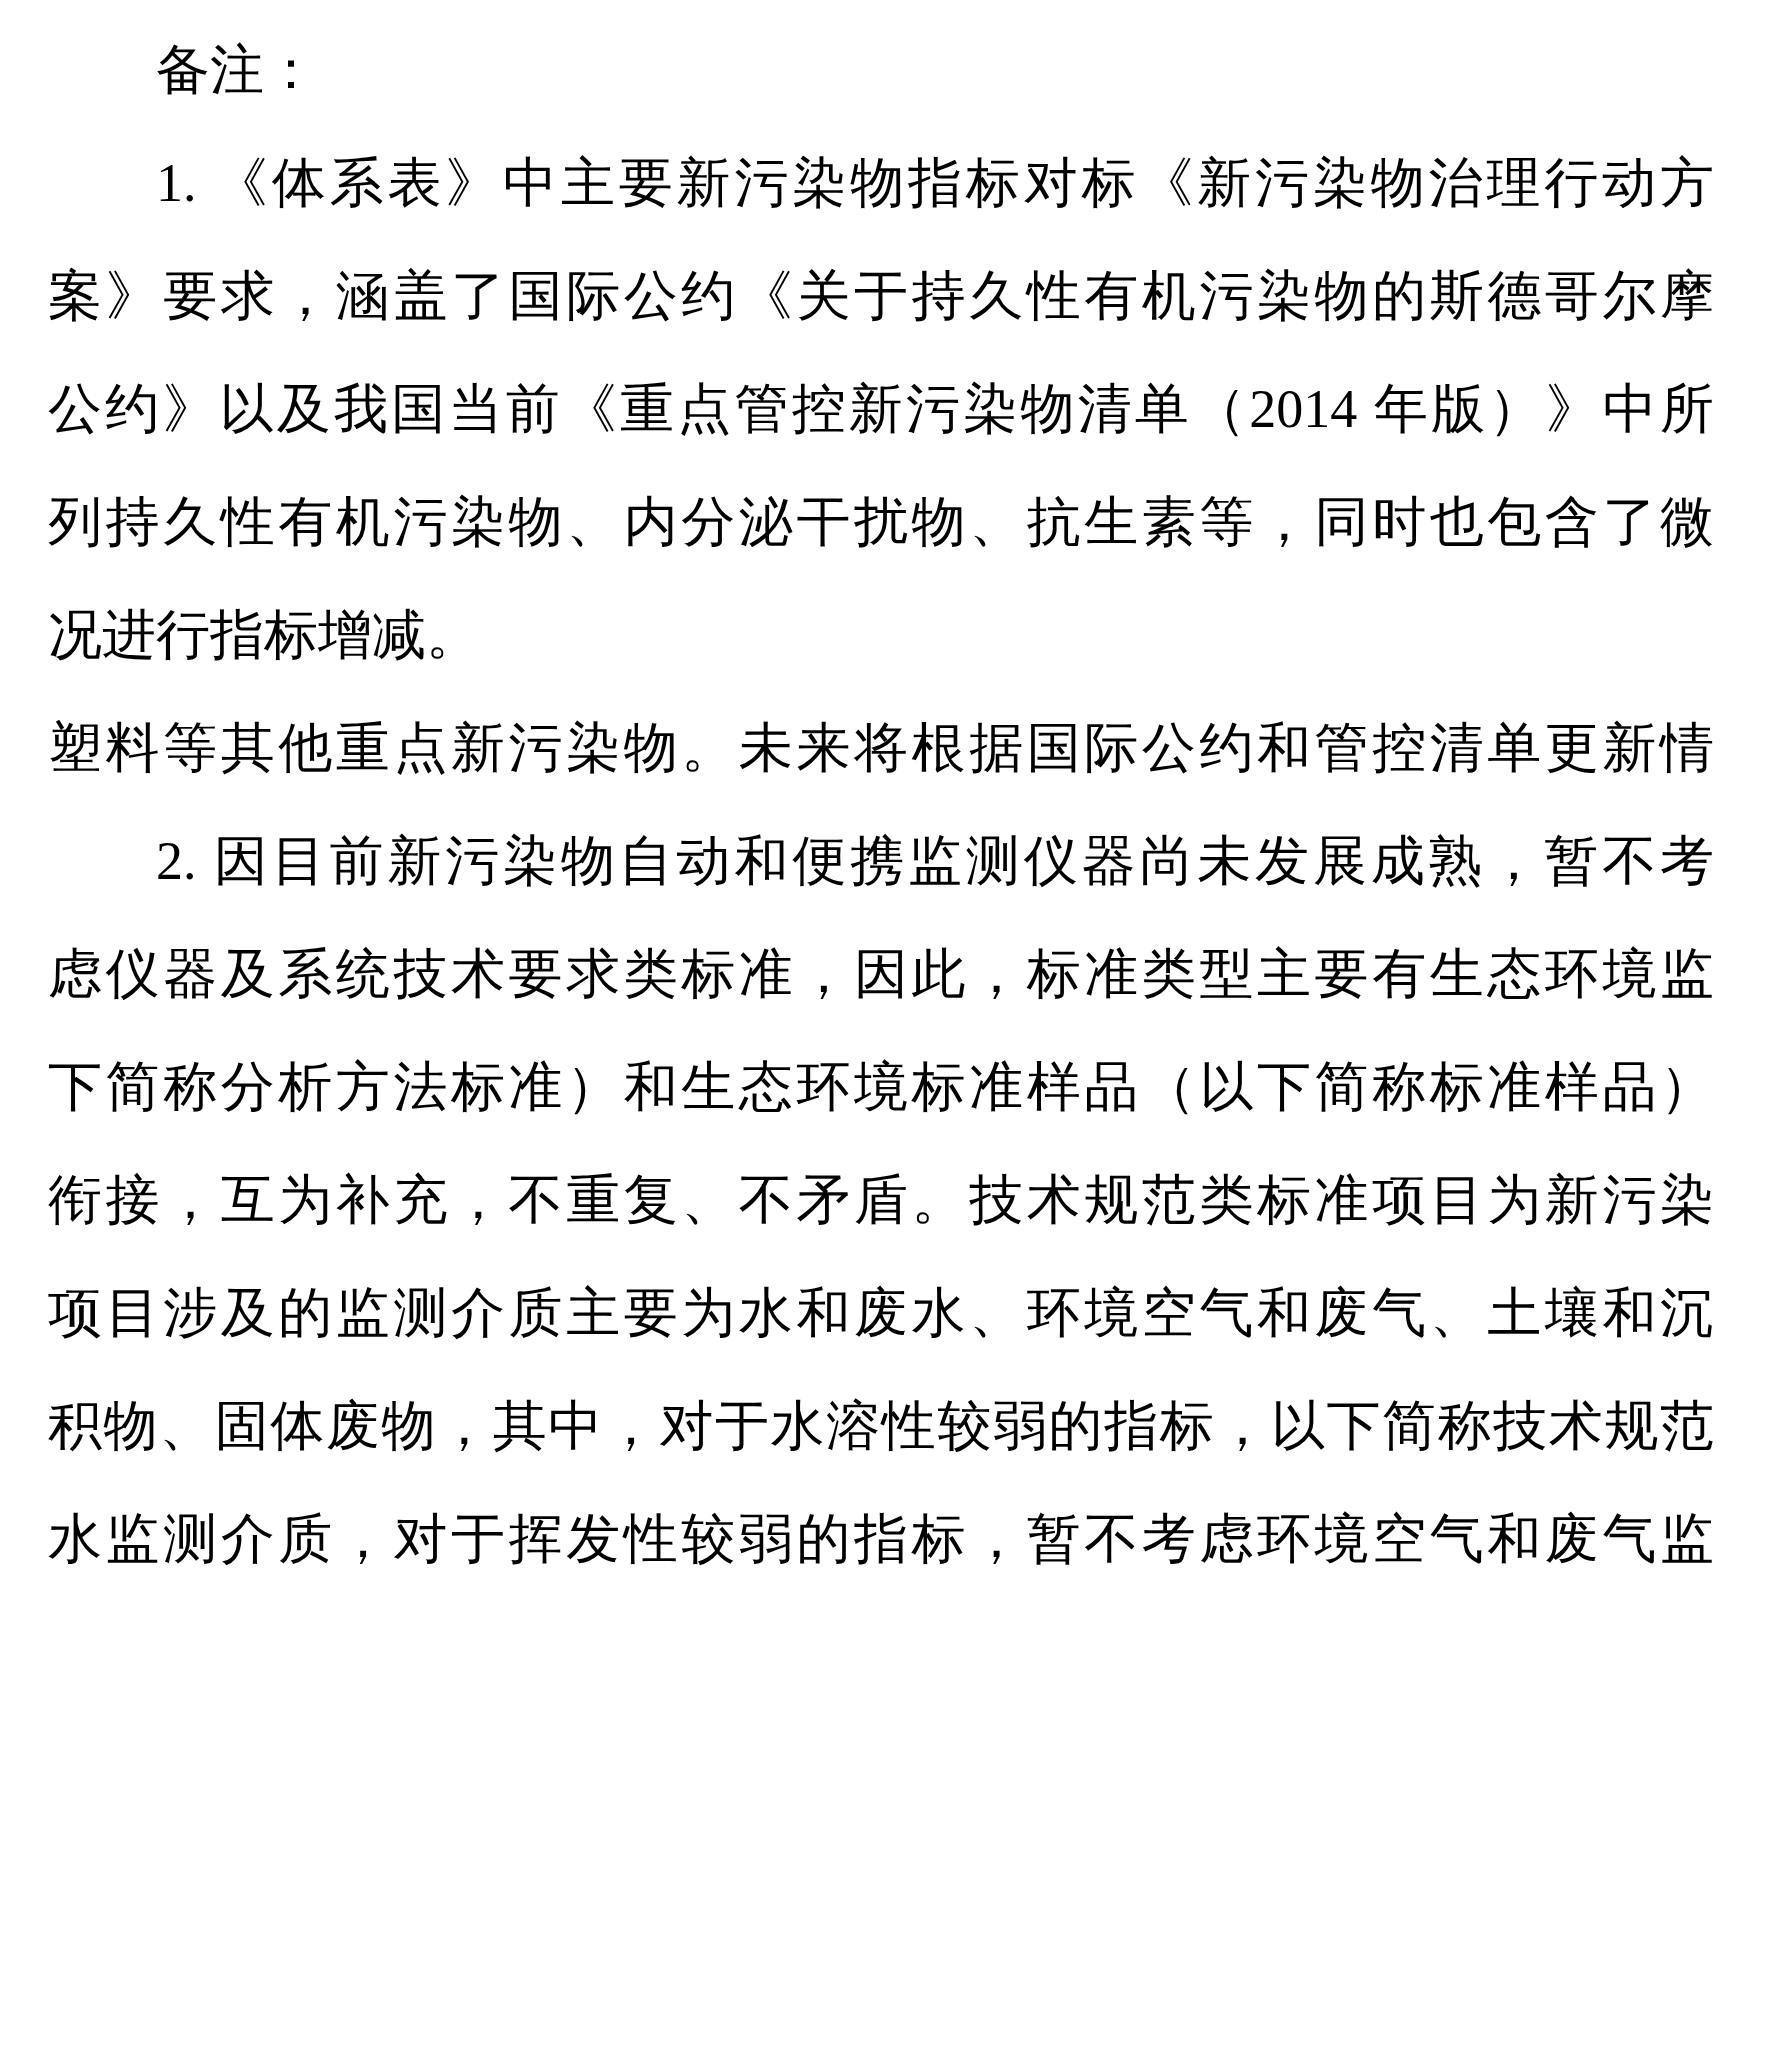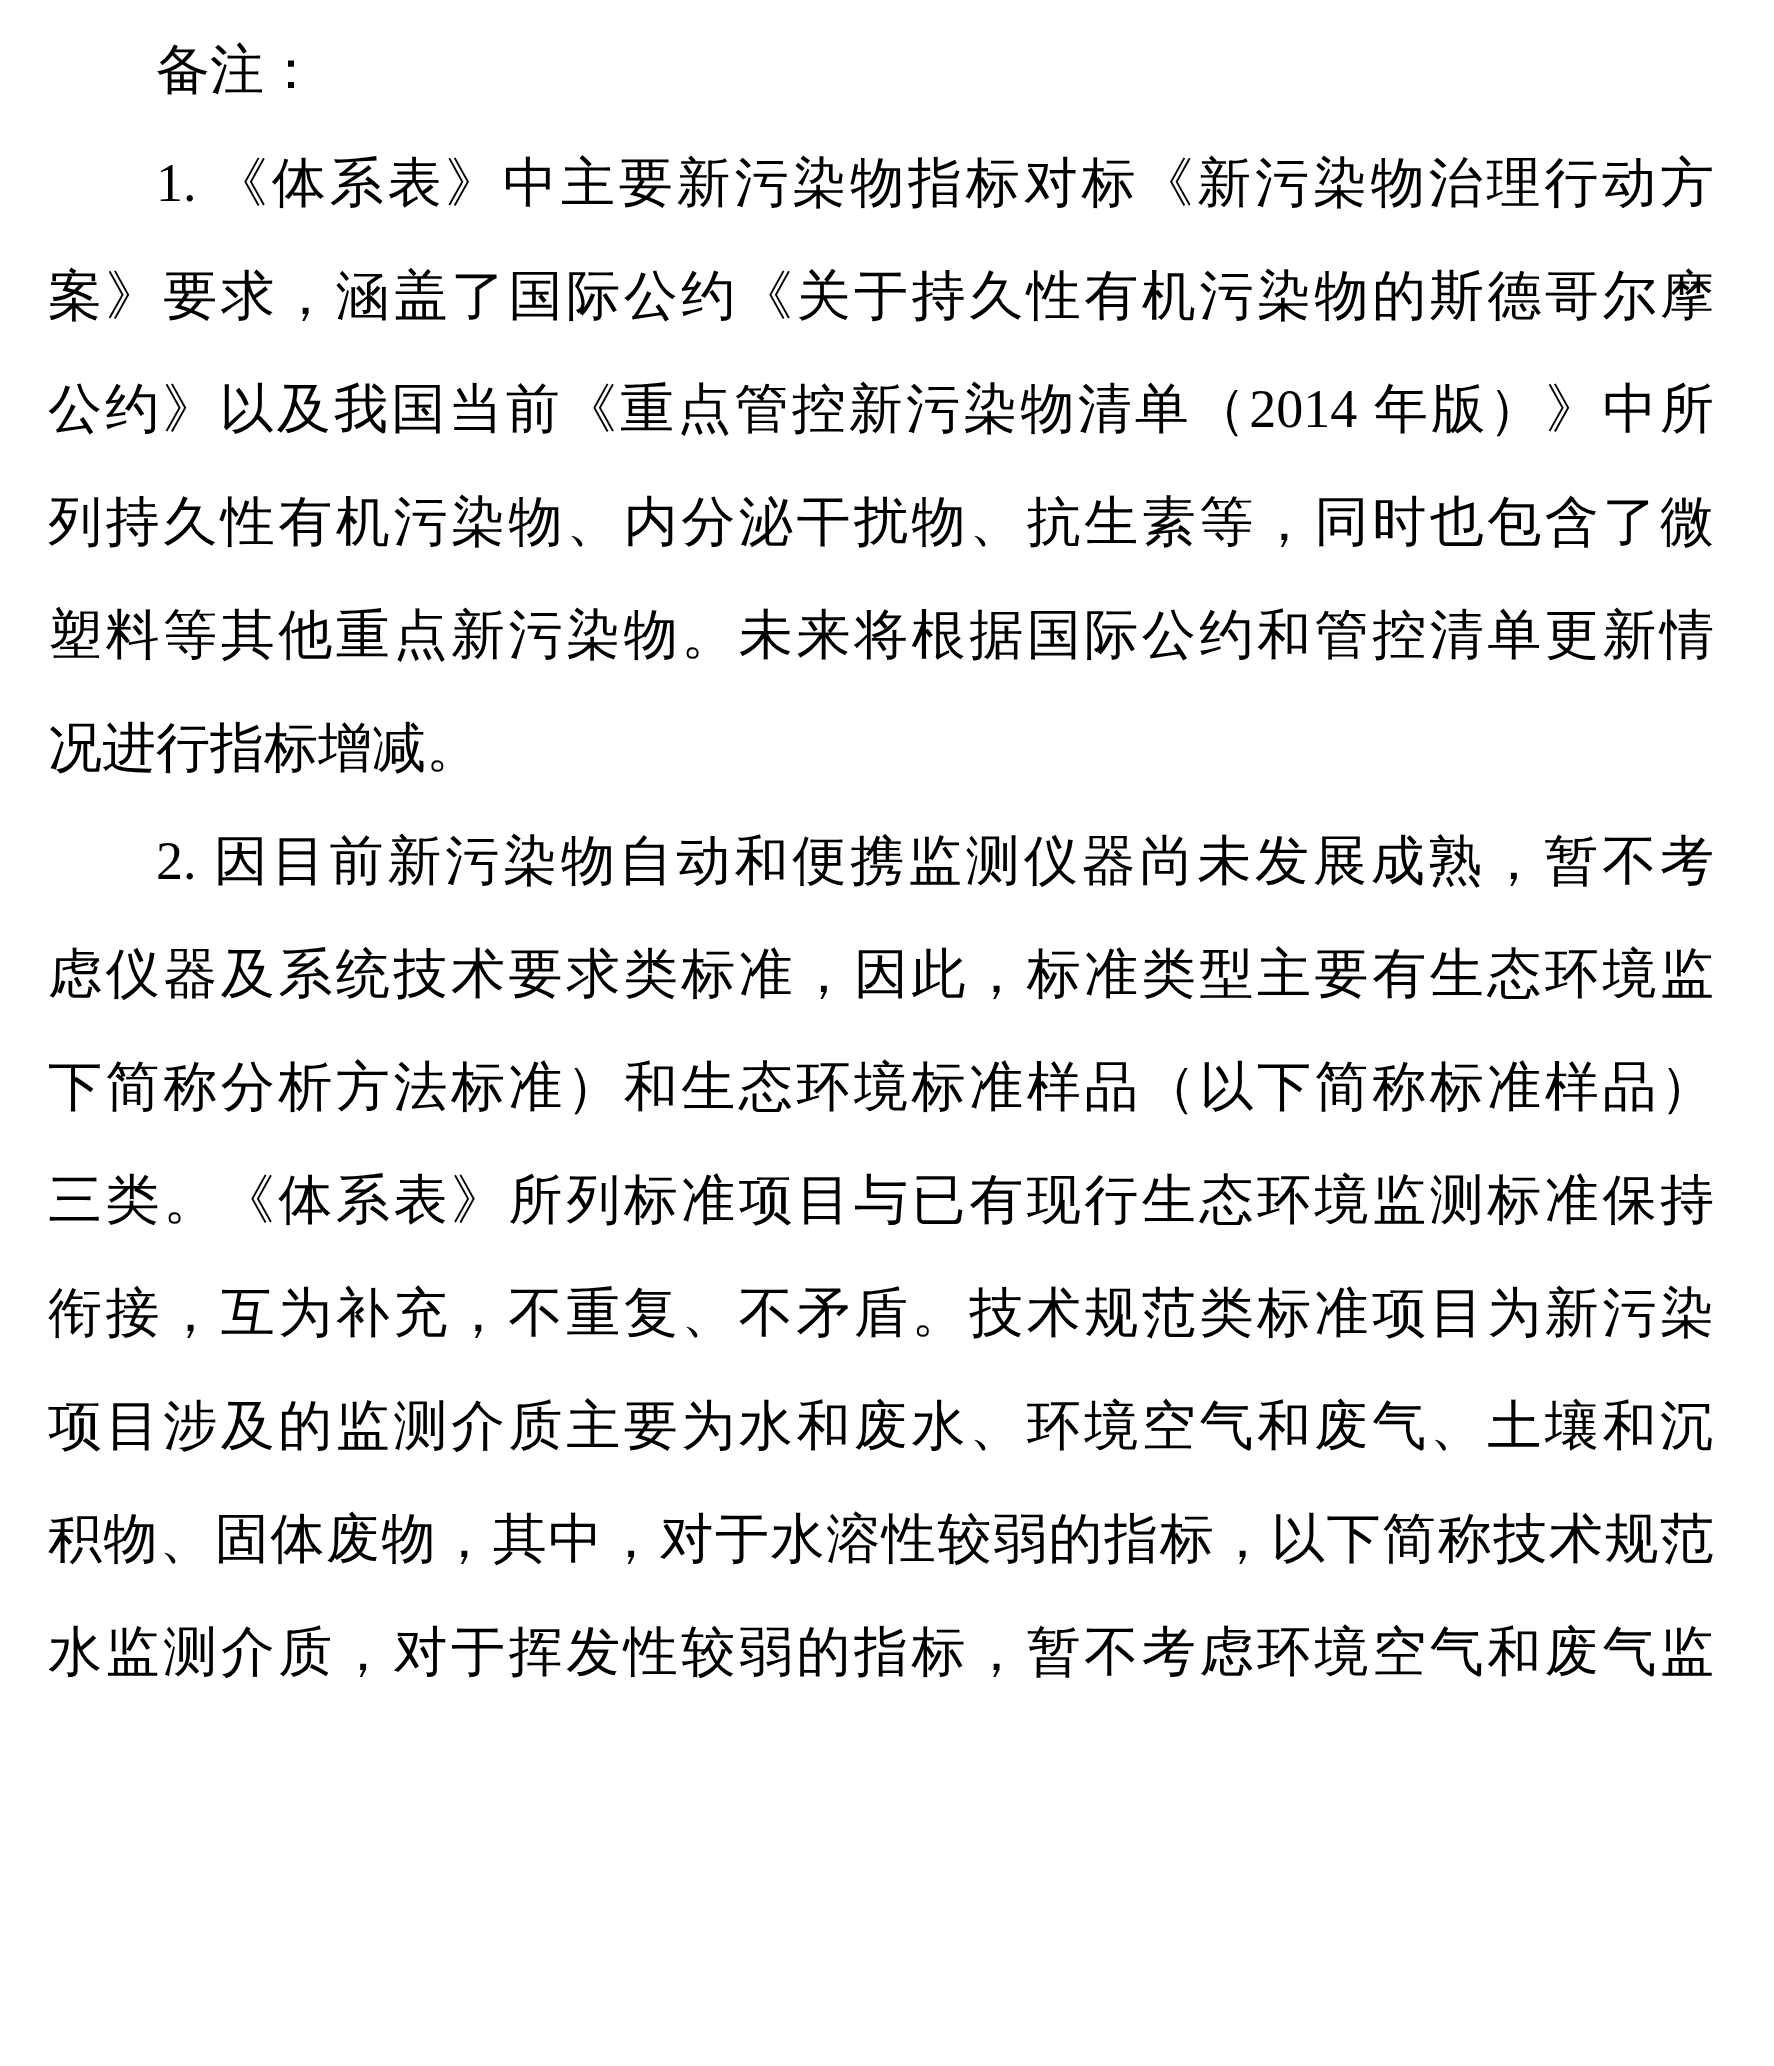--- a/index.html
+++ b/index.html
@@ -45,27 +45,26 @@
 
 <div class="page">
   <div class="doc-body">
 
     <div class="line start end">备注：</div>
 
     <div class="line start">1. 《体系表》中主要新污染物指标对标《新污染物治理行动方</div>
     <div class="line">案》要求，涵盖了国际公约《关于持久性有机污染物的斯德哥尔摩</div>
     <div class="line">公约》以及我国当前《重点管控新污染物清单（2014 年版）》中所</div>
     <div class="line">列持久性有机污染物、内分泌干扰物、抗生素等，同时也包含了微</div>
+    <div class="line end">况进行指标增减。</div>
     <div class="line">塑料等其他重点新污染物。未来将根据国际公约和管控清单更新情</div>
-    <div class="line end">况进行指标增减。</div>
 
     <div class="line start">2. 因目前新污染物自动和便携监测仪器尚未发展成熟，暂不考</div>
     <div class="line">虑仪器及系统技术要求类标准，因此，标准类型主要有生态环境监</div>
     <div class="line">下简称分析方法标准）和生态环境标准样品（以下简称标准样品）</div>
-    <div class="line">三类。《体系表》所列标准项目与已有现行生态环境监测标准保持</div>
     <div class="line">衔接，互为补充，不重复、不矛盾。技术规范类标准项目为新污染</div>
     <div class="line">项目涉及的监测介质主要为水和废水、环境空气和废气、土壤和沉</div>
     <div class="line">积物、固体废物，其中，对于水溶性较弱的指标，以下简称技术规范</div>
     <div class="line">水监测介质，对于挥发性较弱的指标，暂不考虑环境空气和废气监</div>
 
   </div>
 </div>
 
 
 </body></html>

